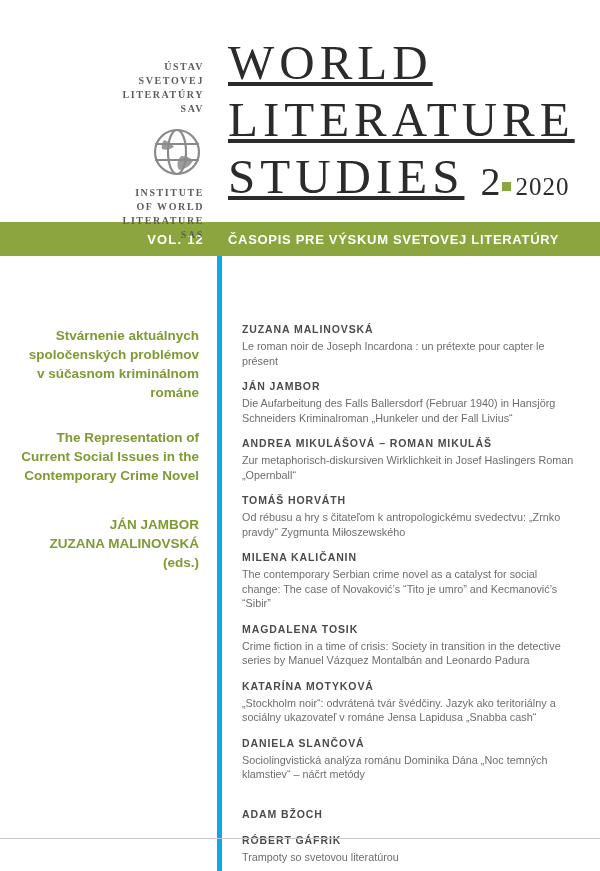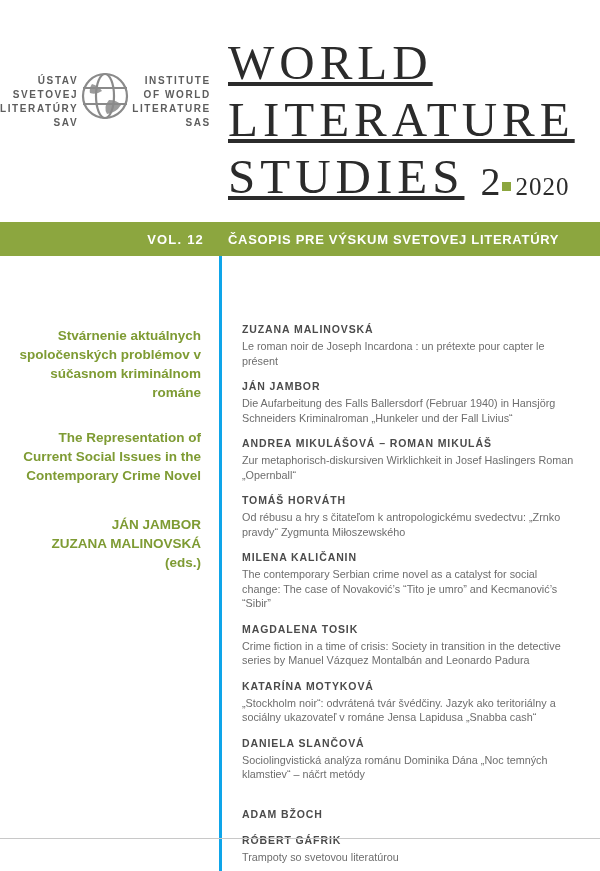--- a/index.html
+++ b/index.html
@@ -20,22 +20,24 @@
     position: relative;
     height: 222px;
     background: #ffffff;
     display: flex;
     align-items: flex-start;
   }
   .brand-left {
     width: 222px;
     padding-top: 60px;
     display: flex;
+    flex-direction: column;
     align-items: flex-end;
     padding-right: 18px;
+    font-family: Liberation Serif, serif;
   }
   .inst-top {
     text-align: right;
     font-size: 10px;
     letter-spacing: 1.6px;
     line-height: 14px;
     color: #5d5d5d;
     font-weight: bold;
   }
   .globe-wrap {
@@ -117,21 +119,21 @@
   
   .body {
     display: flex;
     height: calc(871px - 222px - 34px);
     background: #ffffff;
   }
   .col-left {
     width: 222px;
     padding: 70px 18px 0 18px;
     text-align: right;
-    border-right: 3px solid #0ea5e9;
+    border-right: 5px solid #0ea5e9;
   }
   .theme-sk, .theme-en {
     color: #7e9b33;
     font-size: 13.5px;
     line-height: 19px;
     font-weight: bold;
   }
   .theme-en { margin-top: 26px; }
   .editors {
     margin-top: 30px;

